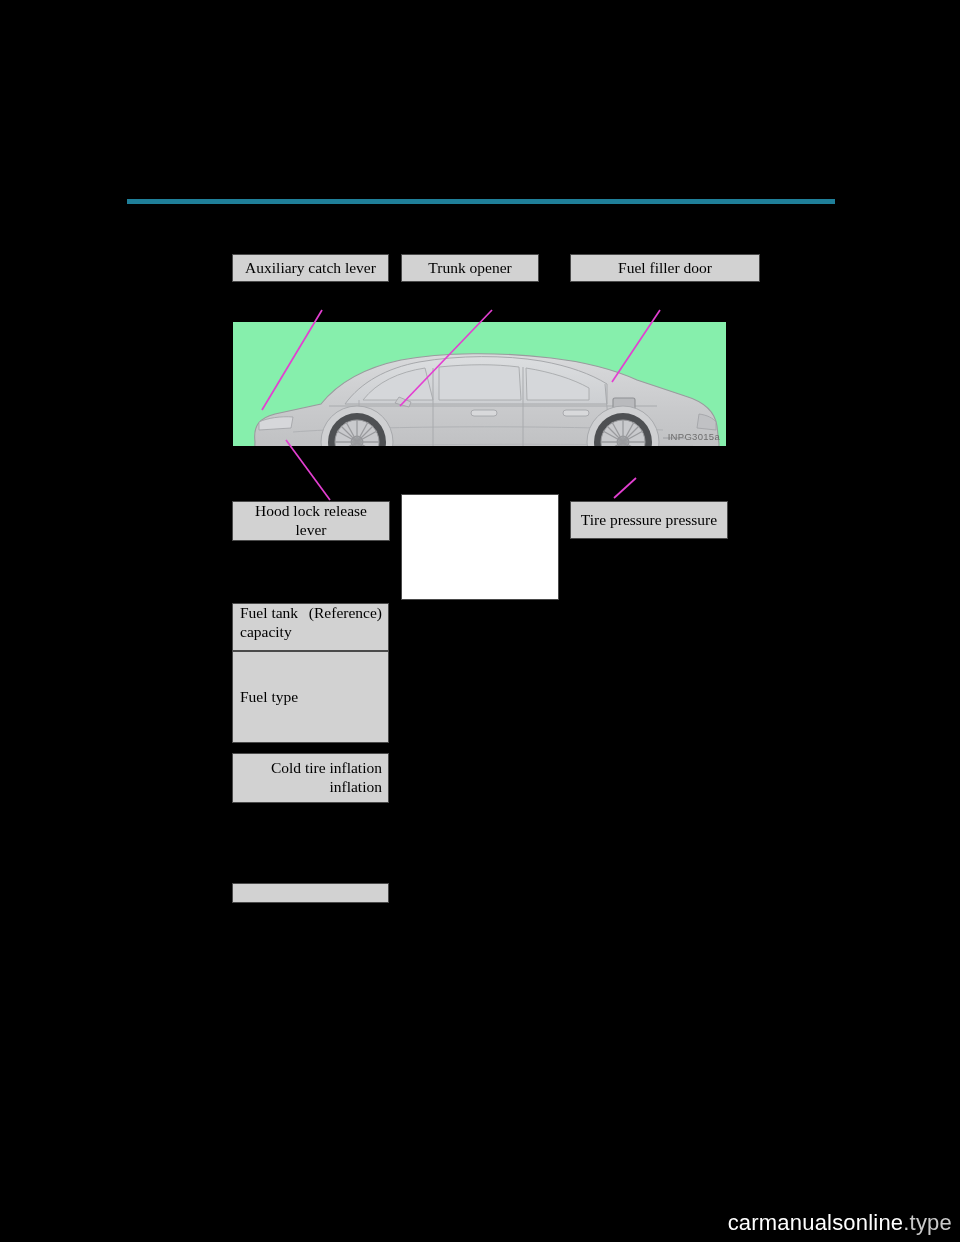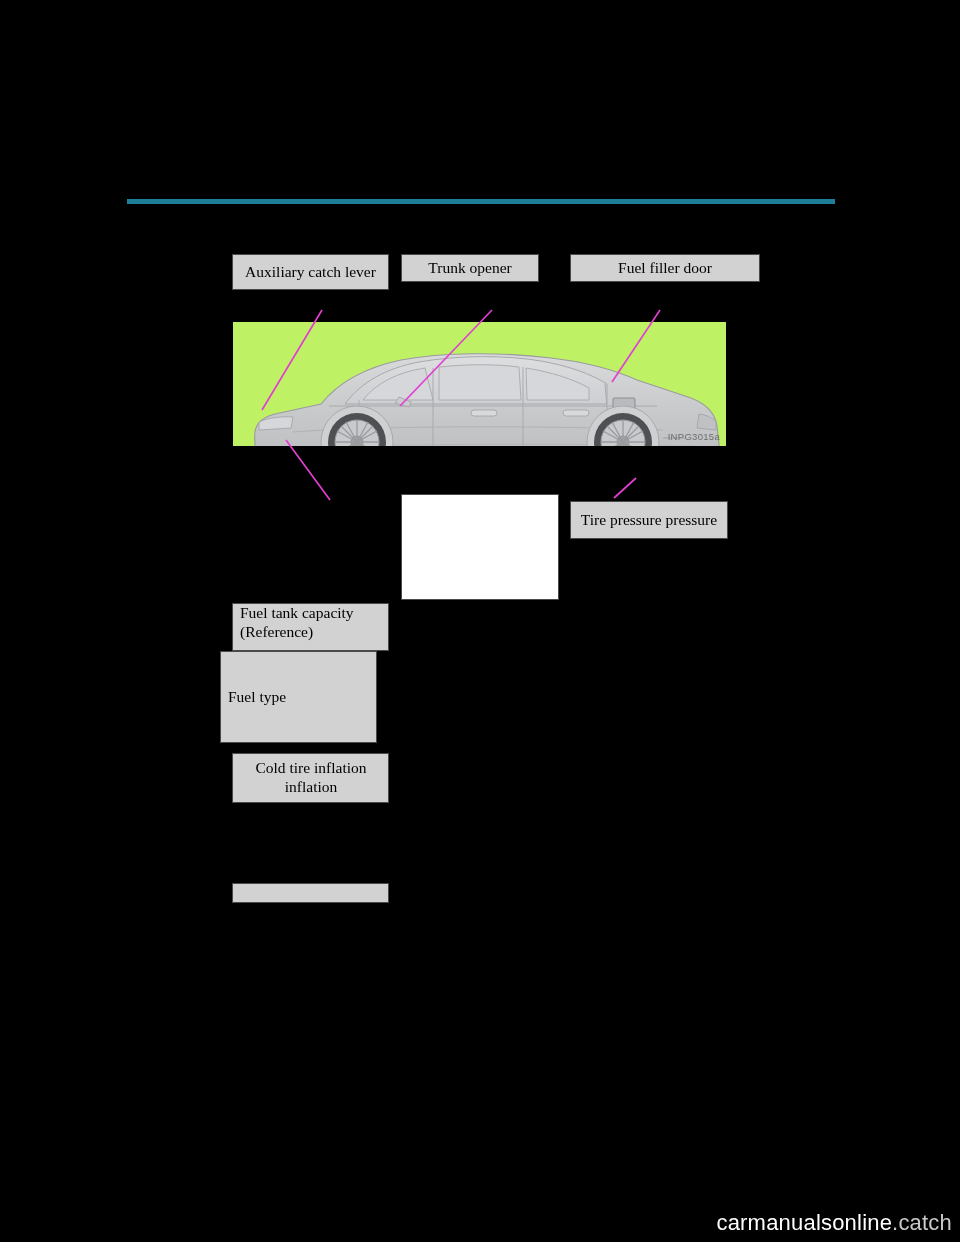--- a/index.html
+++ b/index.html
@@ -62,21 +62,21 @@
     border: 1px solid #4a4a4a;
   }
 
   
   .photo {
     position: absolute;
     left: 233px;
     top: 322px;
     width: 493px;
     height: 124px;
-    background: #bef264;
+    background: #86efac;
     border: 0;
     overflow: hidden;
   }
   .photo .code {
     position: absolute;
     right: 6px;
     bottom: 4px;
     font-family: "Liberation Sans", sans-serif;
     font-size: 9.5px;
     letter-spacing: 0.3px;
@@ -104,21 +104,21 @@
   }
   .watermark .dim { color: #c9c9c9; }
 </style>
 </head>
 <body>
 
 <div class="page">
 
   <div class="top-rule"></div>
 
-  <div class="box" style="left:232px; top:254px; width:157px; height:36px;">
+  <div class="box" style="left:232px; top:254px; width:157px; height:28px;">
     <span>Auxiliary catch lever</span>
   </div>
 
   <div class="box" style="left:401px; top:254px; width:138px; height:28px;">
     <span>Trunk opener</span>
   </div>
 
   <div class="box" style="left:570px; top:254px; width:190px; height:28px;">
     <span>Fuel filler door</span>
   </div>
@@ -220,45 +220,49 @@
       <line x1="492" y1="310" x2="400" y2="406"></line>
 
       <line x1="660" y1="310" x2="612" y2="382"></line>
 
       <line x1="330" y1="500" x2="286" y2="440"></line>
 
       <line x1="614" y1="498" x2="636" y2="478"></line>
     </g>
   </svg>
 
+  <div class="box" style="left:232px; top:501px; width:158px; height:40px; flex-direction:column;">
+    <span>Hood lock release</span>
+    <span>lever</span>
+  </div>
 
   <div class="box white" style="left:401px; top:494px; width:158px; height:106px;">
     <span></span>
   </div>
 
   <div class="box" style="left:570px; top:501px; width:158px; height:38px;">
     <span>Tire pressure pressure</span>
   </div>
 
-  <div class="box left-align" style="left:232px; top:603px; width:157px; height:48px; flex-direction:column; align-items:flex-start; ">
+  <div class="box left-align" style="left:232px; top:603px; width:157px; height:48px; flex-direction:row; align-items:flex-start; justify-content:center;">
     <span>Fuel tank capacity</span>
     <span>(Reference)</span>
   </div>
 
-  <div class="box left-align" style="left:220px; top:651px; width:157px; height:92px;">
+  <div class="box left-align" style="left:232px; top:651px; width:157px; height:92px;">
     <span>Fuel type</span>
   </div>
 
-  <div class="box left-align" style="left:232px; top:753px; width:157px; height:50px; flex-direction:column; align-items:center; justify-content:center;">
+  <div class="box left-align" style="left:232px; top:753px; width:157px; height:50px; flex-direction:column; align-items:flex-end; justify-content:center;">
     <span>Cold tire inflation</span>
     <span>inflation</span>
   </div>
 
 
   <div class="box left-align" style="left:232px; top:883px; width:157px; height:20px;">
     <span></span>
   </div>
 
   <div class="watermark">
-    <span>carmanualsonline</span><span class="dim">.catch</span>
+    <span>carmanualsonline</span><span class="dim">.type</span>
   </div>
 
 </div>
 
 </body></html>

